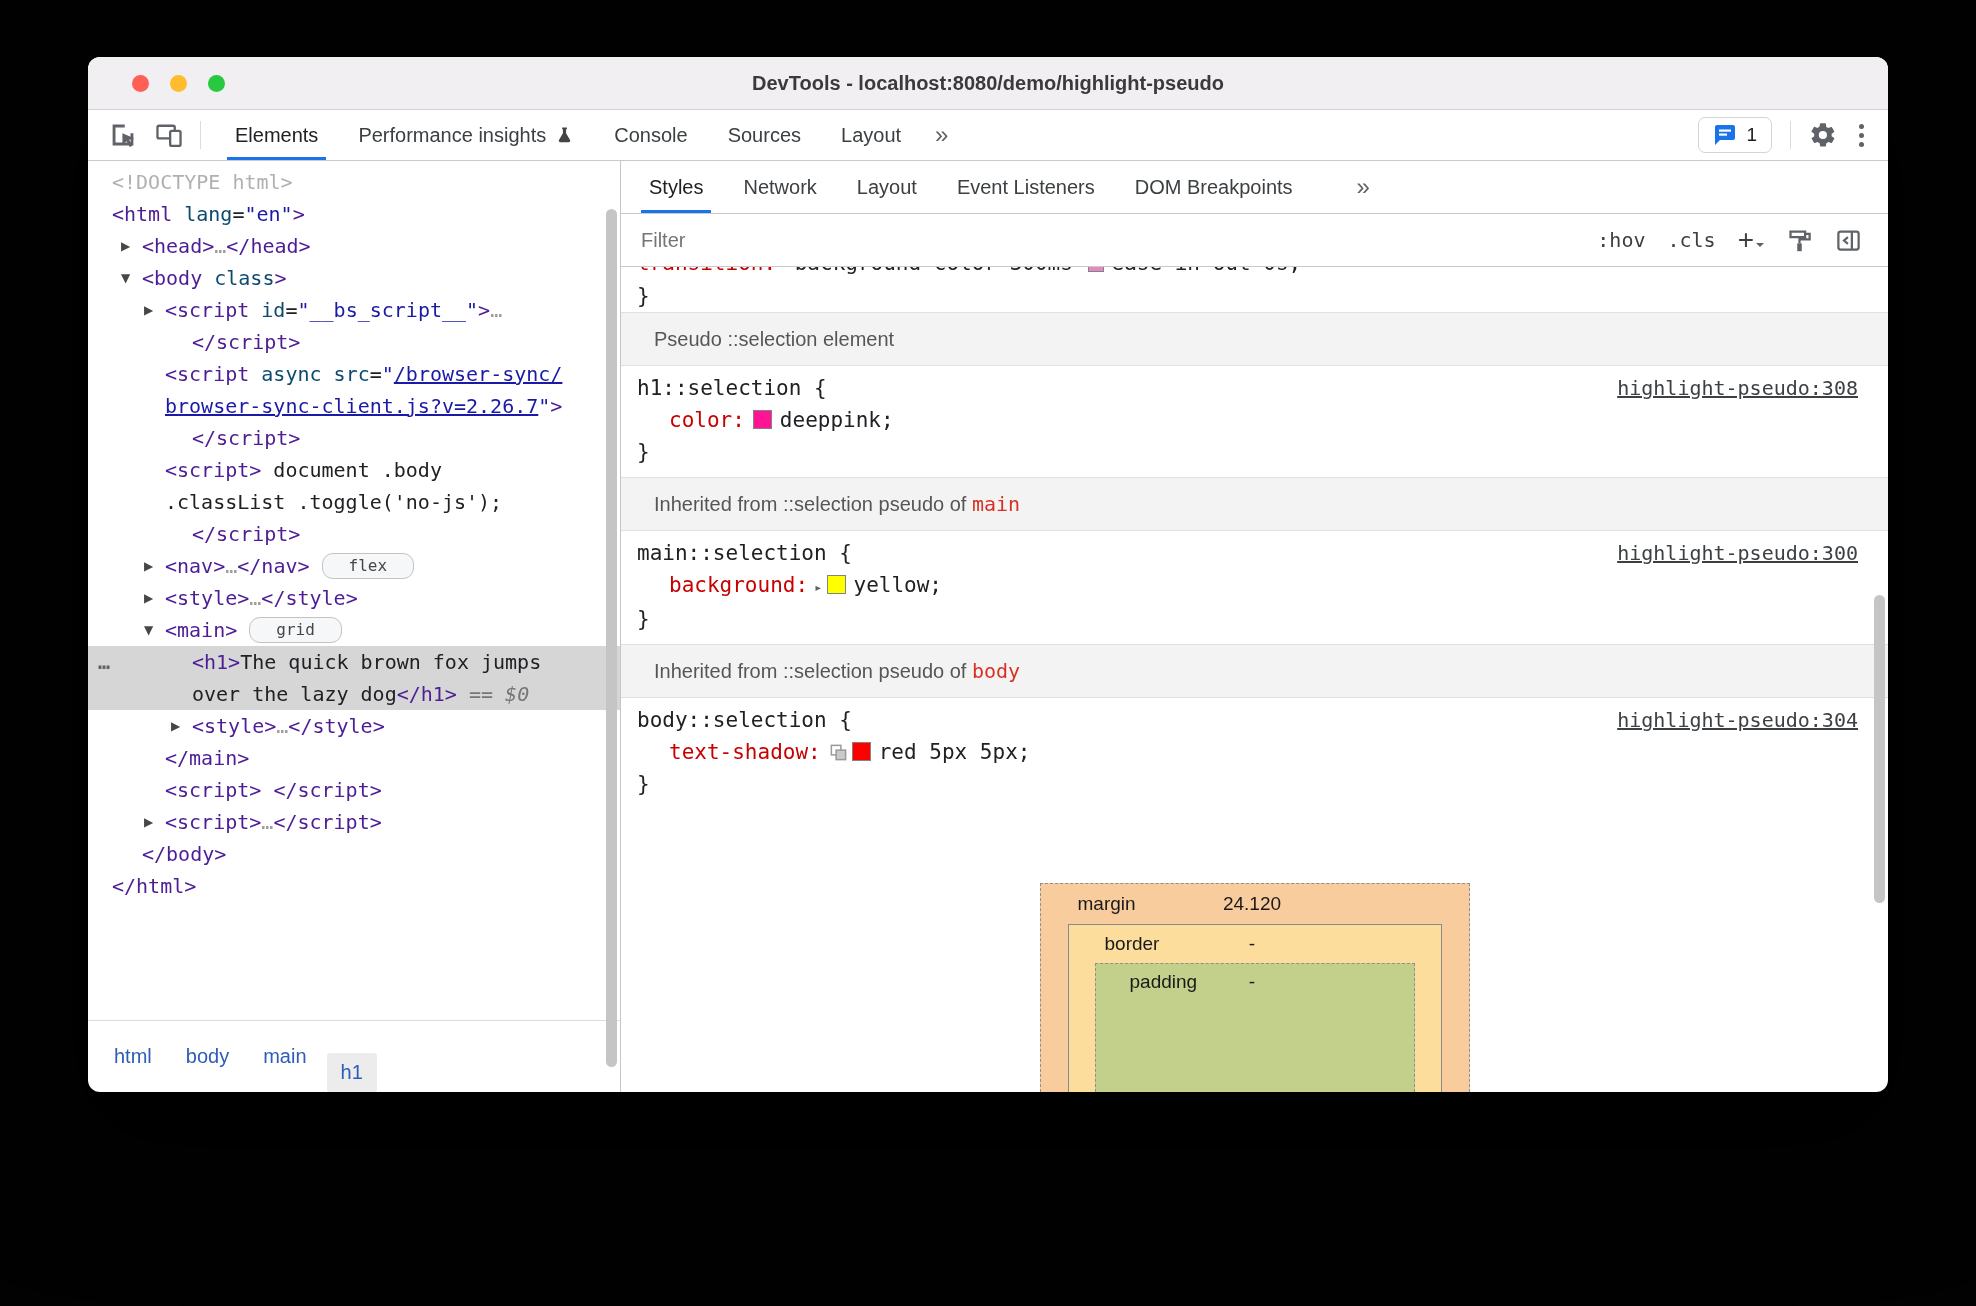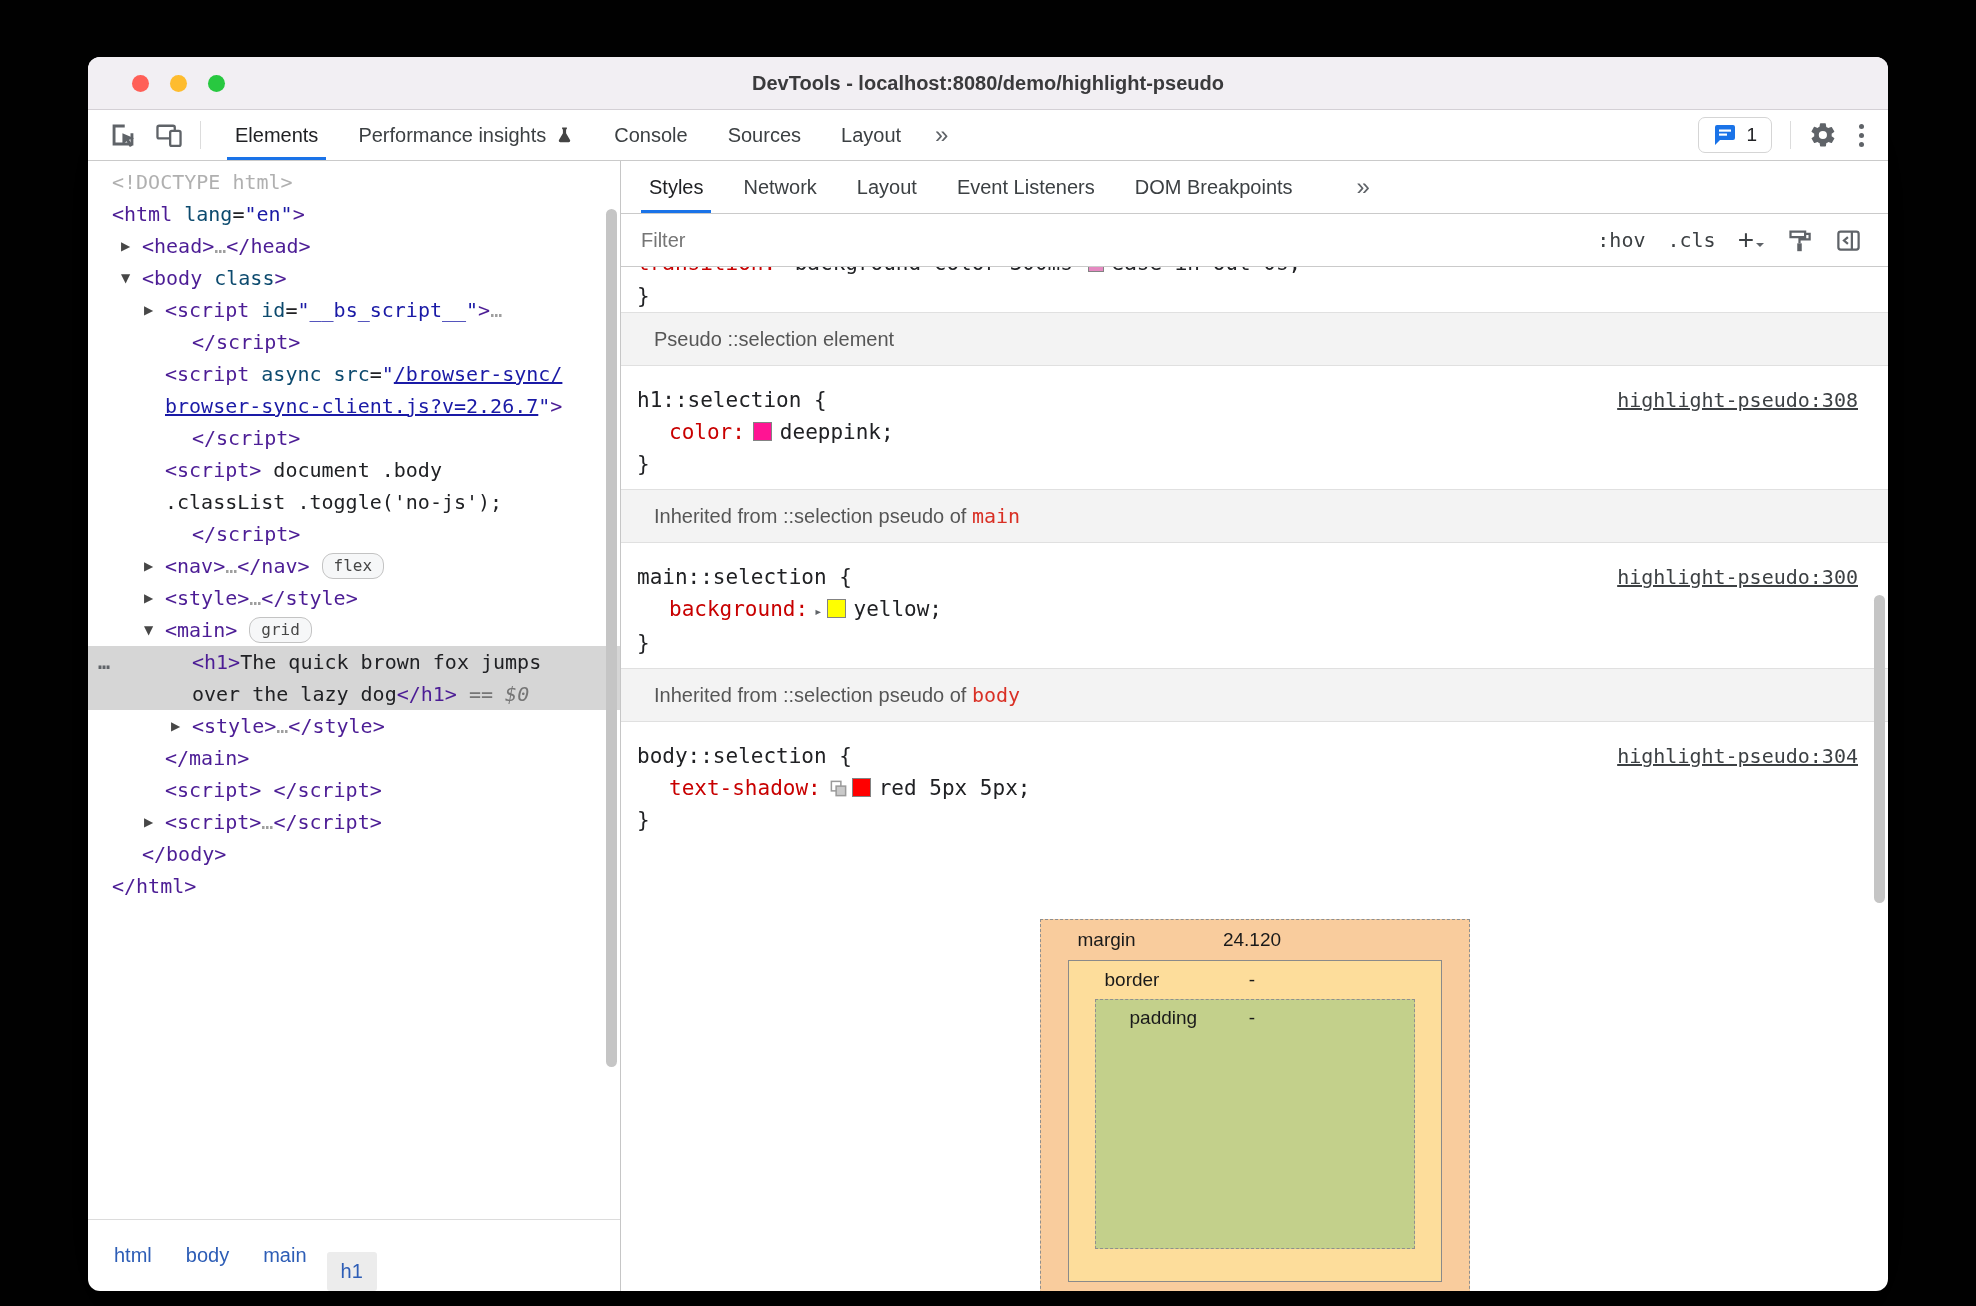--- a/index.html
+++ b/index.html
@@ -1,19 +1,19 @@
 <!DOCTYPE html>
 <html><head>
 <meta charset="utf-8">
 <style>
   html,body{margin:0;padding:0;}
   body{width:1976px;height:1306px;background:#020202;position:relative;overflow:hidden;
        font-family:"Liberation Sans",sans-serif;-webkit-font-smoothing:antialiased;}
 
-  .window{position:absolute;left:88px;top:57px;width:1800px;height:1234px;background:#fff;
+  .window{position:absolute;left:88px;top:57px;width:1800px;height:1035px;background:#fff;
           border-radius:12px;overflow:hidden;display:flex;flex-direction:column;
           box-shadow:0 40px 120px 30px rgba(0,0,0,.85);}
 
   
   .titlebar{flex:0 0 52px;background:#f2eff3;border-bottom:1px solid #d4d0d5;position:relative;
             display:flex;align-items:center;justify-content:center;}
   .traffic{position:absolute;left:44px;top:0;bottom:0;display:flex;align-items:center;gap:21px;}
   .light{width:17px;height:17px;border-radius:50%;}
   .light.red{background:#ff5f57;}
   .light.yellow{background:#febc2e;}
@@ -49,21 +49,21 @@
   .dots{position:absolute;left:10px;top:0;color:#5f6368;font-weight:bold;letter-spacing:2px;}
   .tok-tag{color:#4c1d95;}
   .tok-attr{color:#0c4a6e;}
   .tok-val{color:#1a1aa6;}
   .tok-link{color:#1a1aa6;text-decoration:underline;}
   .tok-txt{color:#202124;}
   .tok-gray{color:#9e9e9e;}
   .tok-doctype{color:#b0b0b0;}
   .tok-eq{color:#767676;}
   .tok-dollar{color:#767676;font-style:italic;}
-  .badge{display:inline-block;margin-left:12px;padding:0 11px;border:1px solid #c3c3c3;border-radius:11px;
+  .badge{display:inline-block;margin-left:12px;padding:0 26px;border:1px solid #c3c3c3;border-radius:11px;
          background:#f6f7f8;color:#474747;font-size:16px;line-height:24px;vertical-align:2px;}
   .left-scrollbar{position:absolute;right:3px;top:48px;width:11px;height:858px;border-radius:6px;background:#c5c5c5;}
 
   .crumbs{flex:0 0 56px;border-top:1px solid #dcdcdc;display:flex;align-items:center;gap:6px;
           padding:0 12px;font-size:20px;}
   .crumb{padding:8px 14px;color:#2d5db6;border-radius:3px;}
   .crumb.selected{background:#ececec;margin-top:32px;}
 
   
   .right-panel{flex:1;display:flex;flex-direction:column;min-width:0;position:relative;}
@@ -80,21 +80,21 @@
 
   .rules{flex:1;overflow:hidden;position:relative;font-family:"DejaVu Sans Mono",monospace;
          font-size:21px;line-height:32px;color:#202124;}
   .rule-tail{height:13px;overflow:hidden;position:relative;}
   .clip-line{margin-top:-20px;padding-left:16px;white-space:pre;}
   .brace{padding-left:16px;}
   .sec-header{background:#f3f3f3;border-top:1px solid #e0e0e0;border-bottom:1px solid #e0e0e0;
               padding:10px 10px 10px 33px;font-family:"Liberation Sans",sans-serif;font-size:20px;color:#565656;}
   .node-link{font-family:"DejaVu Sans Mono",monospace;color:#d93025;}
   .rule{padding:6px 0 9px;}
-  .sel-line{display:flex;align-items:baseline;padding:0 30px 0 16px;white-space:pre;margin-top:12px;}
+  .sel-line{display:flex;align-items:baseline;padding:0 30px 0 16px;white-space:pre;}
   .rule-link{margin-left:auto;font-size:20px;color:#3c4043;text-decoration:underline;cursor:pointer;}
   .decl{padding-left:48px;white-space:pre;}
   .prop{color:#c80000;margin-right:6px;}
   .swatch{display:inline-block;width:19px;height:19px;border:1px solid #838383;background:#fff;
           vertical-align:-2px;margin:0 8px 0 2px;box-sizing:border-box;}
   .clip-swatch{width:16px;height:16px;vertical-align:-2px;}
   .caret{color:#5f6368;font-size:14px;margin-right:2px;}
   .shadow-ic{display:inline-block;vertical-align:-3px;margin:0 2px 0 2px;}
   .right-scrollbar{position:absolute;right:3px;top:434px;width:11px;height:308px;border-radius:6px;background:#c5c5c5;}
 

